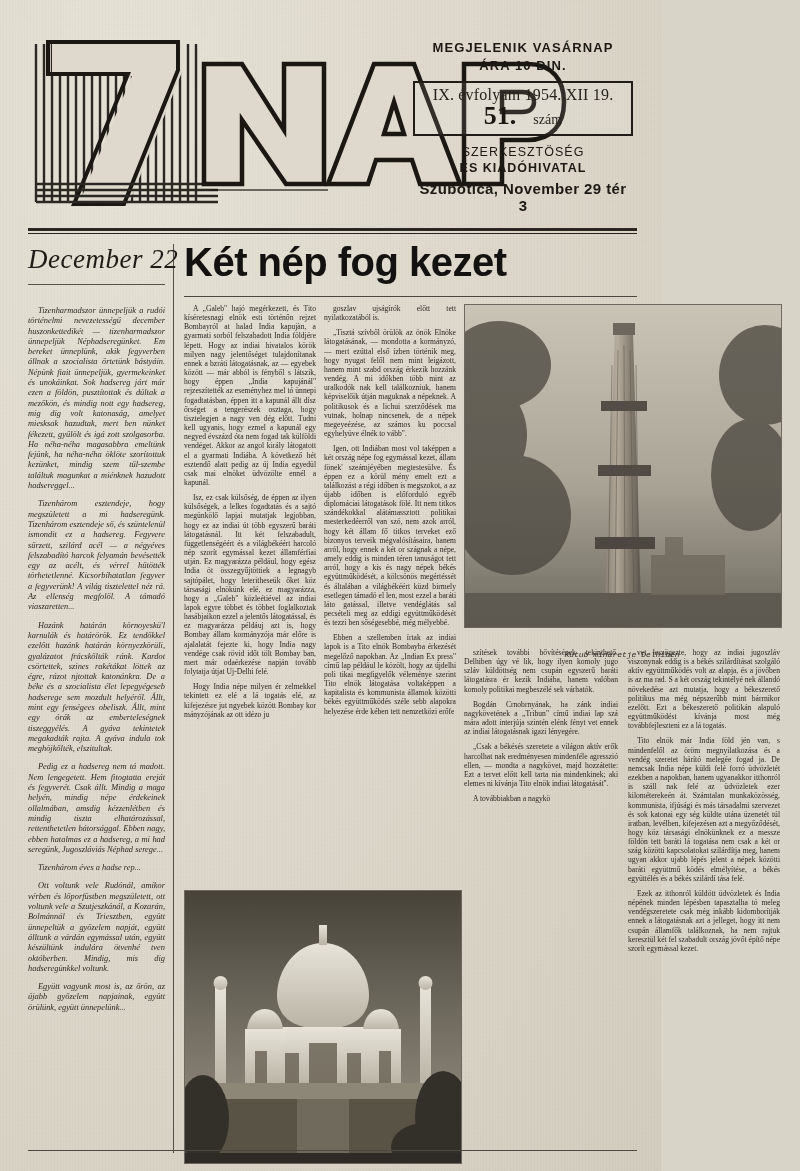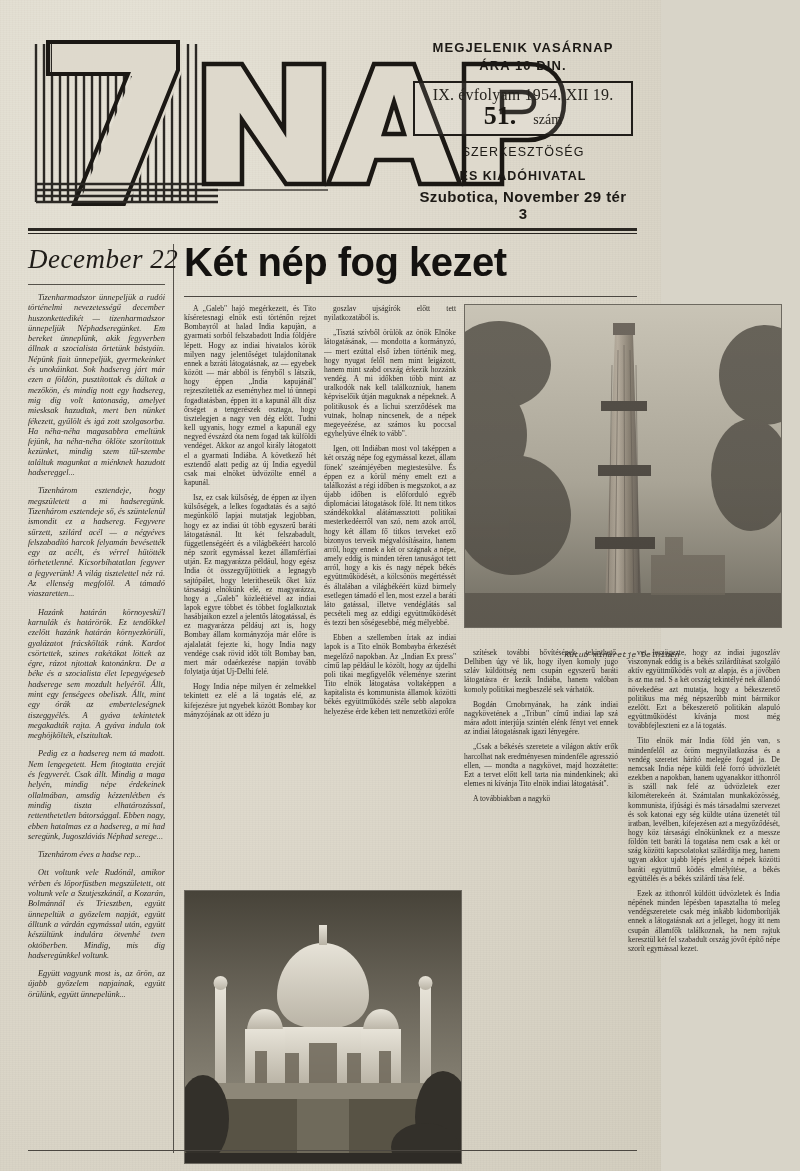--- a/index.html
+++ b/index.html
@@ -65,21 +65,21 @@
     font-weight:bold;font-size:26px;line-height:26px;color:#1b1814;
   }
   .issue-num-lbl{font-size:14px;color:#2a2722;}
   .mh-sub{
     margin-top:9px;
     font-family:"Liberation Sans", sans-serif;
     font-weight:normal;font-size:12.5px;letter-spacing:1px;color:#1d1a16;
   }
   .mh-sub2{
     font-family:"Liberation Sans", sans-serif;
-    font-weight:bold;font-size:12.5px;letter-spacing:1px;color:#1d1a16;margin-top:10px;
+    font-weight:bold;font-size:12.5px;letter-spacing:1px;color:#1d1a16;margin-top:2px;
   }
   .mh-addr{
     margin-top:5px;
     font-family:"Liberation Sans", sans-serif;
     font-weight:bold;font-size:15px;letter-spacing:.4px;color:#1d1a16;
   }
 
   .rule-top{
     position:absolute;left:28px;right:24px;top:228px;height:3px;background:#2a2722;
   }
@@ -94,21 +94,21 @@
   .col-left{
     position:absolute;left:0;top:0;width:146px;bottom:0;
     border-right:1px solid #55514a;
     padding-right:8px;box-sizing:border-box;
   }
   .date-head{
     font-family:"Liberation Serif", serif;
     font-size:27px;font-style:italic;letter-spacing:.5px;
     color:#1f1c18;
     border-bottom:1px solid #55514a;
-    padding-bottom:9px;margin-bottom:8px;
+    padding-bottom:9px;margin-bottom:21px;
     white-space:nowrap;
   }
   .lead-col p{
     margin:0 0 8px 0;
     font-size:8.4px;line-height:10.3px;
     text-align:justify;
     font-style:italic;
     text-indent:10px;
     color:#2b2823;
   }

